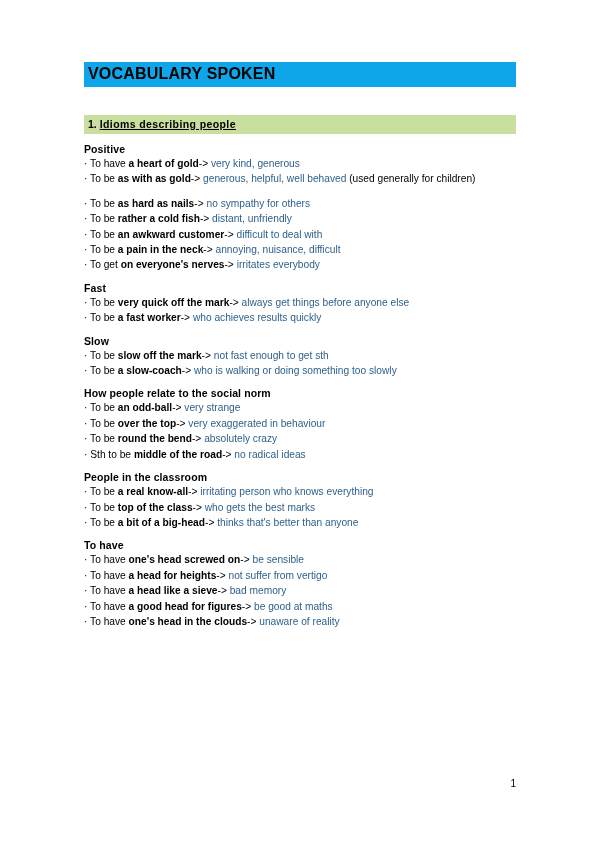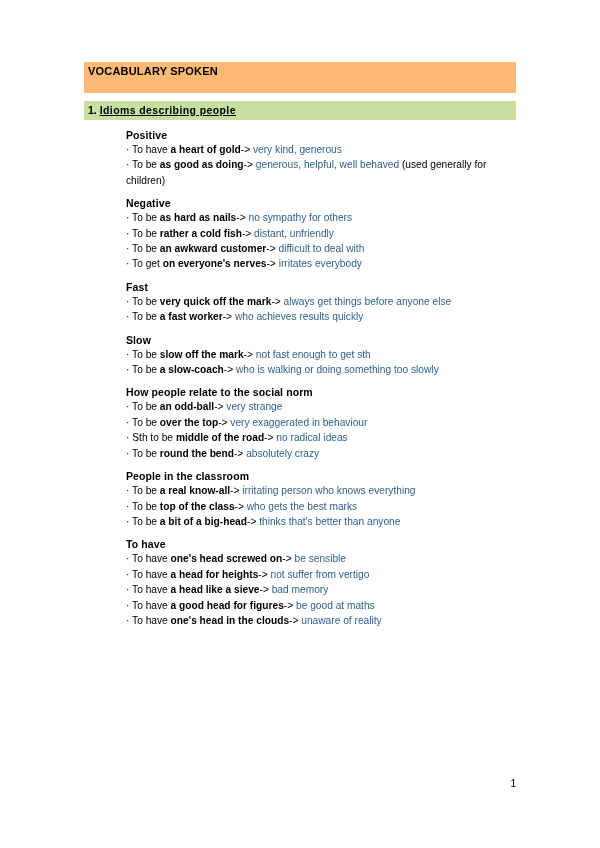--- a/index.html
+++ b/index.html
@@ -23,39 +23,38 @@
     height: 848px;
     background: #ffffff;
   }
   .content {
     position: absolute;
     left: 84px;
     top: 62px;
     width: 432px;
   }
   .title-bar {
-    background: #fdba74;
-    padding: 3px 4px 16px 4px;
+    background: #0ea5e9;
+    padding: 3px 4px 4px 4px;
     font-weight: bold;
-    font-size: 11px;
+    font-size: 16px;
     letter-spacing: 0.2px;
   }
   .section-bar {
     background: #c9dfa0;
     padding: 3px 4px 4px 4px;
     font-weight: bold;
     font-size: 10.5px;
-    margin-top: 8px;
+    margin-top: 28px;
   }
   .section-bar span.u {
     text-decoration: underline;
   }
   .group {
     margin-top: 9px;
-    margin-left: 42px;
   }
   .group-heading {
     font-weight: bold;
     font-size: 10.5px;
     margin-bottom: 1px;
     letter-spacing: 0.1px;
   }
   .entry {
     font-size: 10.2px;
     line-height: 15.4px;
@@ -104,45 +103,45 @@
 
     <div class="section-bar">
       <span>1.</span>
       <span class="u spaced">Idioms describing people</span>
     </div>
 
     <div id="groups">
         <div class="group">
           <div class="group-heading">Positive</div>
           <div class="entry"><span class="bullet">·</span> <span class="lead">To have</span> <span class="idiom">a heart of gold</span><span class="arrow">-&gt;</span> <span class="gloss">very kind, generous</span></div>
-          <div class="entry"><span class="bullet">·</span> <span class="lead">To be</span> <span class="idiom">as good as doing</span><span class="arrow">-&gt;</span> <span class="gloss">generous, helpful, well behaved</span> <span class="note">(used generally for children)</span></div>
+          <div class="entry"><span class="bullet">·</span> <span class="lead">To be</span> <span class="idiom">as with as gold</span><span class="arrow">-&gt;</span> <span class="gloss">generous, helpful, well behaved</span> <span class="note">(used generally for children)</span></div>
         </div>
         <div class="group">
-          <div class="group-heading">Negative</div>
           <div class="entry"><span class="bullet">·</span> <span class="lead">To be</span> <span class="idiom">as hard as nails</span><span class="arrow">-&gt;</span> <span class="gloss">no sympathy for others</span></div>
           <div class="entry"><span class="bullet">·</span> <span class="lead">To be</span> <span class="idiom">rather a cold fish</span><span class="arrow">-&gt;</span> <span class="gloss">distant, unfriendly</span></div>
           <div class="entry"><span class="bullet">·</span> <span class="lead">To be</span> <span class="idiom">an awkward customer</span><span class="arrow">-&gt;</span> <span class="gloss">difficult to deal with</span></div>
+          <div class="entry"><span class="bullet">·</span> <span class="lead">To be</span> <span class="idiom">a pain in the neck</span><span class="arrow">-&gt;</span> <span class="gloss">annoying, nuisance, difficult</span></div>
           <div class="entry"><span class="bullet">·</span> <span class="lead">To get</span> <span class="idiom">on everyone's nerves</span><span class="arrow">-&gt;</span> <span class="gloss">irritates everybody</span></div>
         </div>
         <div class="group">
           <div class="group-heading">Fast</div>
           <div class="entry"><span class="bullet">·</span> <span class="lead">To be</span> <span class="idiom">very quick off the mark</span><span class="arrow">-&gt;</span> <span class="gloss">always get things before anyone else</span></div>
           <div class="entry"><span class="bullet">·</span> <span class="lead">To be</span> <span class="idiom">a fast worker</span><span class="arrow">-&gt;</span> <span class="gloss">who achieves results quickly</span></div>
         </div>
         <div class="group">
           <div class="group-heading">Slow</div>
           <div class="entry"><span class="bullet">·</span> <span class="lead">To be</span> <span class="idiom">slow off the mark</span><span class="arrow">-&gt;</span> <span class="gloss">not fast enough to get sth</span></div>
           <div class="entry"><span class="bullet">·</span> <span class="lead">To be</span> <span class="idiom">a slow-coach</span><span class="arrow">-&gt;</span> <span class="gloss">who is walking or doing something too slowly</span></div>
         </div>
         <div class="group">
           <div class="group-heading">How people relate to the social norm</div>
           <div class="entry"><span class="bullet">·</span> <span class="lead">To be</span> <span class="idiom">an odd-ball</span><span class="arrow">-&gt;</span> <span class="gloss">very strange</span></div>
           <div class="entry"><span class="bullet">·</span> <span class="lead">To be</span> <span class="idiom">over the top</span><span class="arrow">-&gt;</span> <span class="gloss">very exaggerated in behaviour</span></div>
+          <div class="entry"><span class="bullet">·</span> <span class="lead">To be</span> <span class="idiom">round the bend</span><span class="arrow">-&gt;</span> <span class="gloss">absolutely crazy</span></div>
           <div class="entry"><span class="bullet">·</span> <span class="lead">Sth to be</span> <span class="idiom">middle of the road</span><span class="arrow">-&gt;</span> <span class="gloss">no radical ideas</span></div>
-          <div class="entry"><span class="bullet">·</span> <span class="lead">To be</span> <span class="idiom">round the bend</span><span class="arrow">-&gt;</span> <span class="gloss">absolutely crazy</span></div>
         </div>
         <div class="group">
           <div class="group-heading">People in the classroom</div>
           <div class="entry"><span class="bullet">·</span> <span class="lead">To be</span> <span class="idiom">a real know-all</span><span class="arrow">-&gt;</span> <span class="gloss">irritating person who knows everything</span></div>
           <div class="entry"><span class="bullet">·</span> <span class="lead">To be</span> <span class="idiom">top of the class</span><span class="arrow">-&gt;</span> <span class="gloss">who gets the best marks</span></div>
           <div class="entry"><span class="bullet">·</span> <span class="lead">To be</span> <span class="idiom">a bit of a big-head</span><span class="arrow">-&gt;</span> <span class="gloss">thinks that's better than anyone</span></div>
         </div>
         <div class="group">
           <div class="group-heading">To have</div>
           <div class="entry"><span class="bullet">·</span> <span class="lead">To have</span> <span class="idiom">one's head screwed on</span><span class="arrow">-&gt;</span> <span class="gloss">be sensible</span></div>

